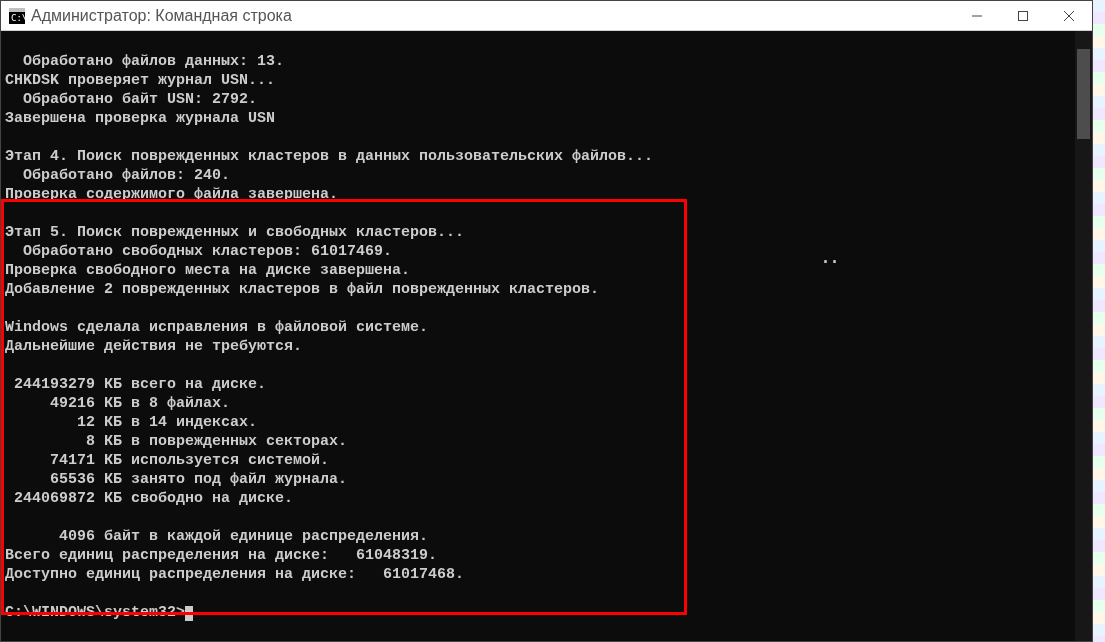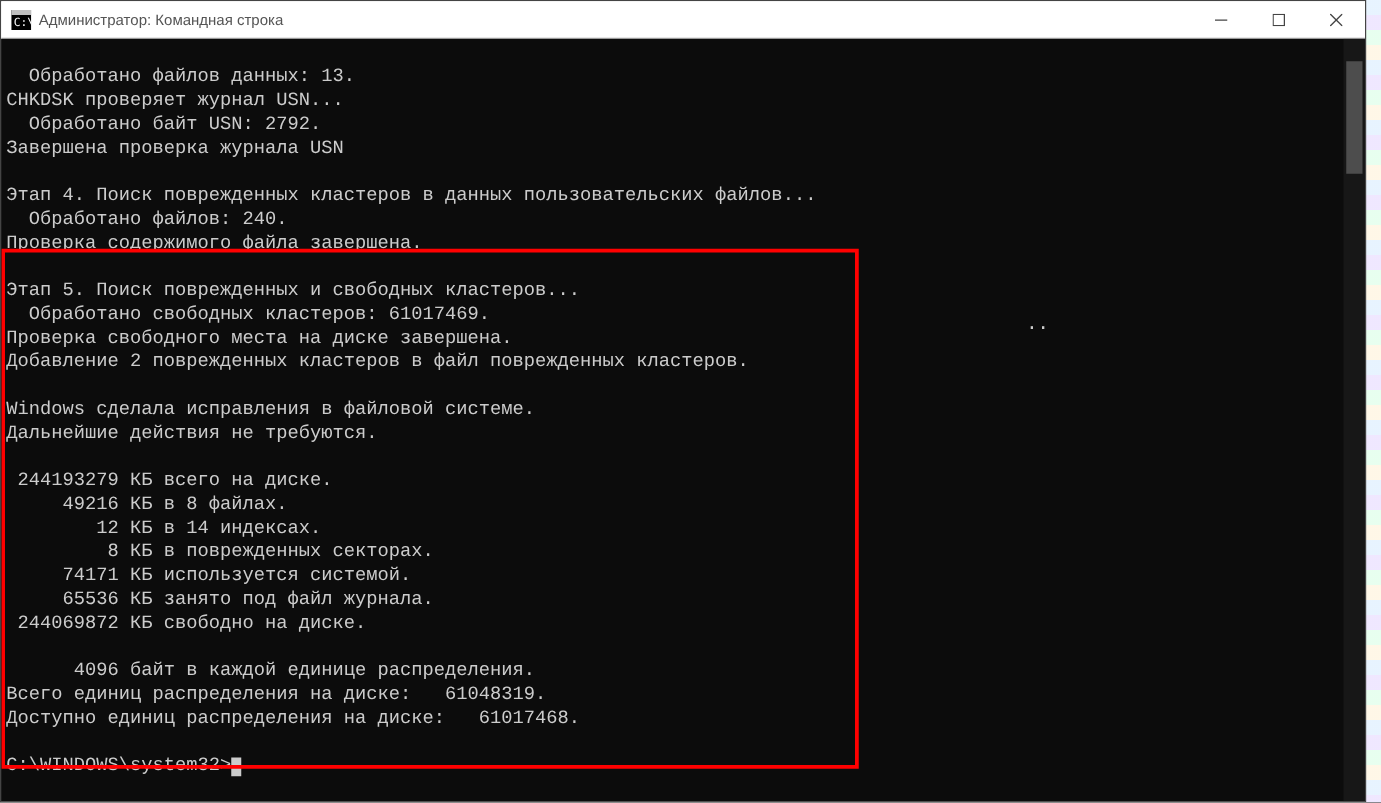--- a/index.html
+++ b/index.html
@@ -30,41 +30,42 @@
     .titlebar-icon {
       width: 16px;
       height: 16px;
       margin-right: 6px;
       display: inline-flex;
       align-items: center;
       justify-content: center;
     }
     .titlebar-icon svg { width: 16px; height: 16px; }
     .titlebar-title {
-      font-size: 12px;
+      font-size: 16px;
       color: #555;
       flex: 1;
     }
     .win-controls { display: flex; height: 100%; }
     .win-btn {
       width: 46px;
       height: 100%;
       display: flex;
       align-items: center;
       justify-content: center;
       color: #444;
       font-size: 10px;
     }
     .win-btn svg { width: 10px; height: 10px; }
     .terminal-wrap {
       flex: 1;
       display: flex;
       background: #000;
       position: relative;
       overflow: hidden;
+      font-weight: bold;
     }
     .terminal {
       flex: 1;
       background: #0c0c0c;
       color: #cccccc;
       font-family: Consolas, "Courier New", monospace;
       font-size: 15px;
       line-height: 19px;
       padding: 2px 0 2px 4px;
       white-space: pre;

